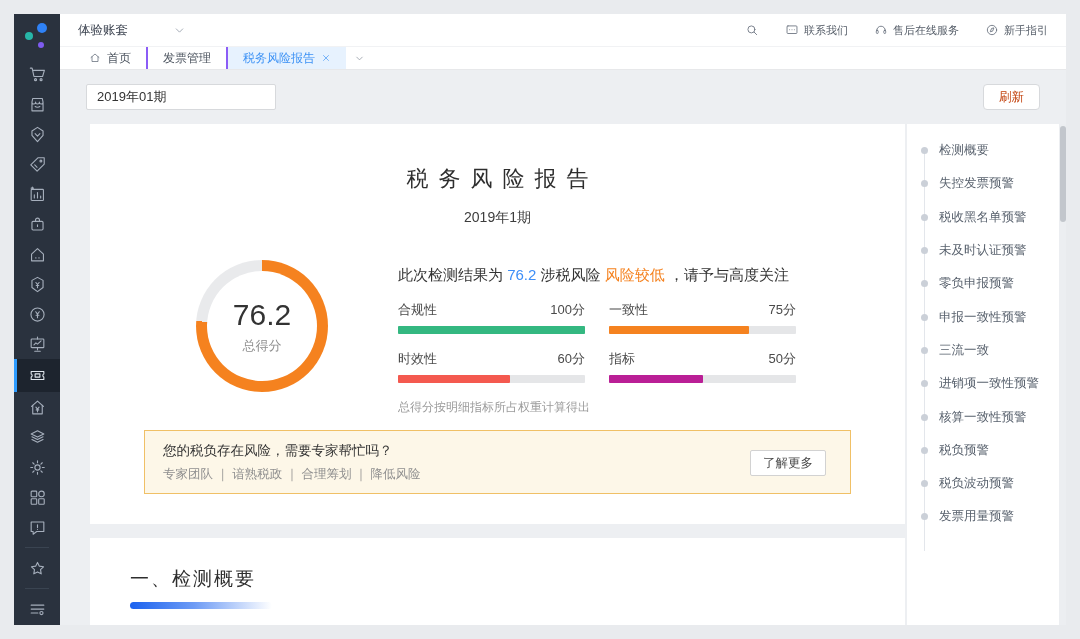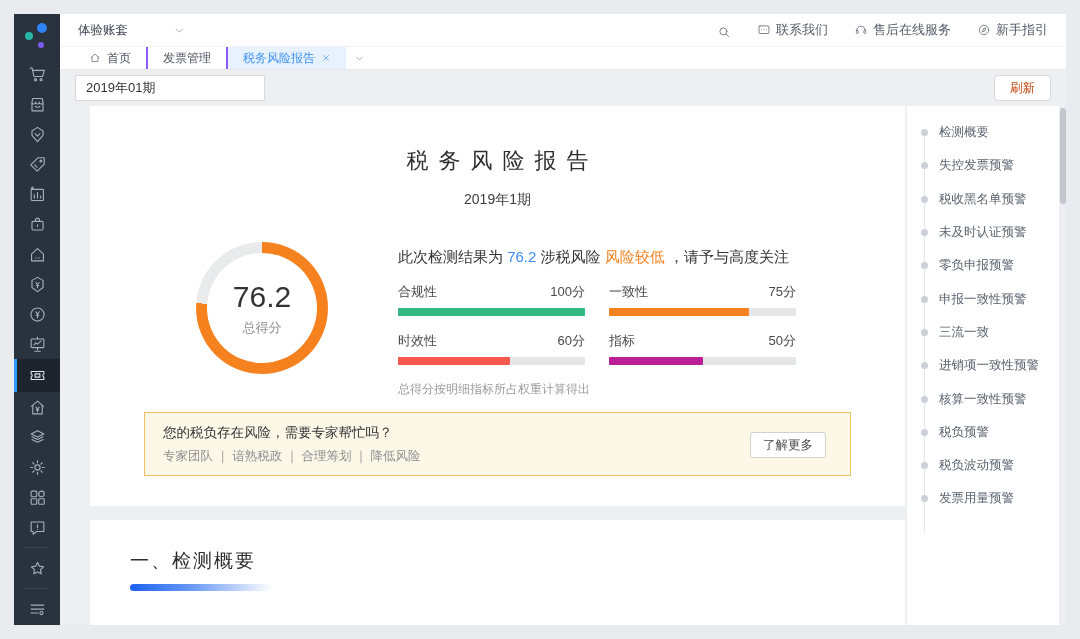--- a/index.html
+++ b/index.html
@@ -22,35 +22,35 @@
   .side-icon.active { background:#1d242e; border-left:3px solid #2e9cff; padding-right:3px; height:33px; color:#dfe5ec; }
   .side-div { width:24px; border-top:1px solid #3a4451; margin:5px 0; flex:none; }
 
   
   .main { position:absolute; left:60px; top:14px; width:1006px; height:611px; display:flex; flex-direction:column; background:#fff; }
   .row1 { height:33px; flex:none; background:#fff; display:flex; align-items:center; justify-content:space-between;
           padding:0 18px; border-bottom:1px solid #f1f2f4; }
   .account { display:flex; align-items:center; width:108px; justify-content:space-between;
              font-size:12.5px; color:#3c4350; cursor:pointer; }
   .account svg, .tiny-svg { width:13px; height:13px; fill:none; stroke:#98a0ab; stroke-width:1.6; stroke-linecap:round; stroke-linejoin:round; }
-  .top-links { display:flex; align-items:flex-end; gap:26px; font-size:13px; color:#555d68; }
+  .top-links { display:flex; align-items:flex-start; gap:26px; font-size:11px; color:#555d68; }
   .top-link { display:flex; align-items:center; gap:5px; cursor:pointer; }
   .top-link svg, .search-ic svg { width:14px; height:14px; fill:none; stroke:#6b7480; stroke-width:1.5; stroke-linecap:round; stroke-linejoin:round; }
   .search-ic { display:flex; cursor:pointer; }
 
   .row2 { height:23px; flex:none; background:#fff; display:flex; align-items:stretch; border-bottom:1px solid #e7e8ea; padding-left:14px; }
   .tab { display:flex; align-items:center; gap:6px; padding:0 15px; font-size:12px; color:#4c545f;
          border-right:2px solid #8b5cf6; cursor:pointer; white-space:nowrap; }
   .tab svg { width:12px; height:12px; fill:none; stroke:#6b7480; stroke-width:1.6; stroke-linecap:round; stroke-linejoin:round; }
   .tab.active { background:#e7f2fe; color:#3d92f5; border-right:none; }
   .tab.active svg { stroke:#3d92f5; }
   .tab-caret { width:26px; display:flex; align-items:center; justify-content:center; cursor:pointer; }
   .tab-caret svg { width:11px; height:11px; fill:none; stroke:#8b929c; stroke-width:1.6; stroke-linecap:round; stroke-linejoin:round; }
 
-  .toolbar { height:36px; flex:none; background:#edeff2; display:flex; align-items:center; justify-content:space-between; padding:0 15px; }
+  .toolbar { height:54px; flex:none; background:#edeff2; display:flex; align-items:center; justify-content:space-between; padding:0 26px; }
   .select { width:190px; height:26px; background:#fff; border:1px solid #d7d9dc; border-radius:2px;
             font-size:13px; color:#333; display:flex; align-items:center; padding:0 10px; cursor:pointer; }
   .btn { height:26px; padding:0 15px; background:#fff; border:1px solid #d7d9dc; border-radius:4px;
          font-size:12.5px; color:#c2410c; display:flex; align-items:center; cursor:pointer; }
 
   
   .content { flex:1; position:relative; background:#edeff2; overflow:hidden; }
   .card { position:absolute; left:30px; width:815px; background:#fff; }
   .card1 { top:0; height:400px; }
   .card2 { top:414px; height:230px; }

